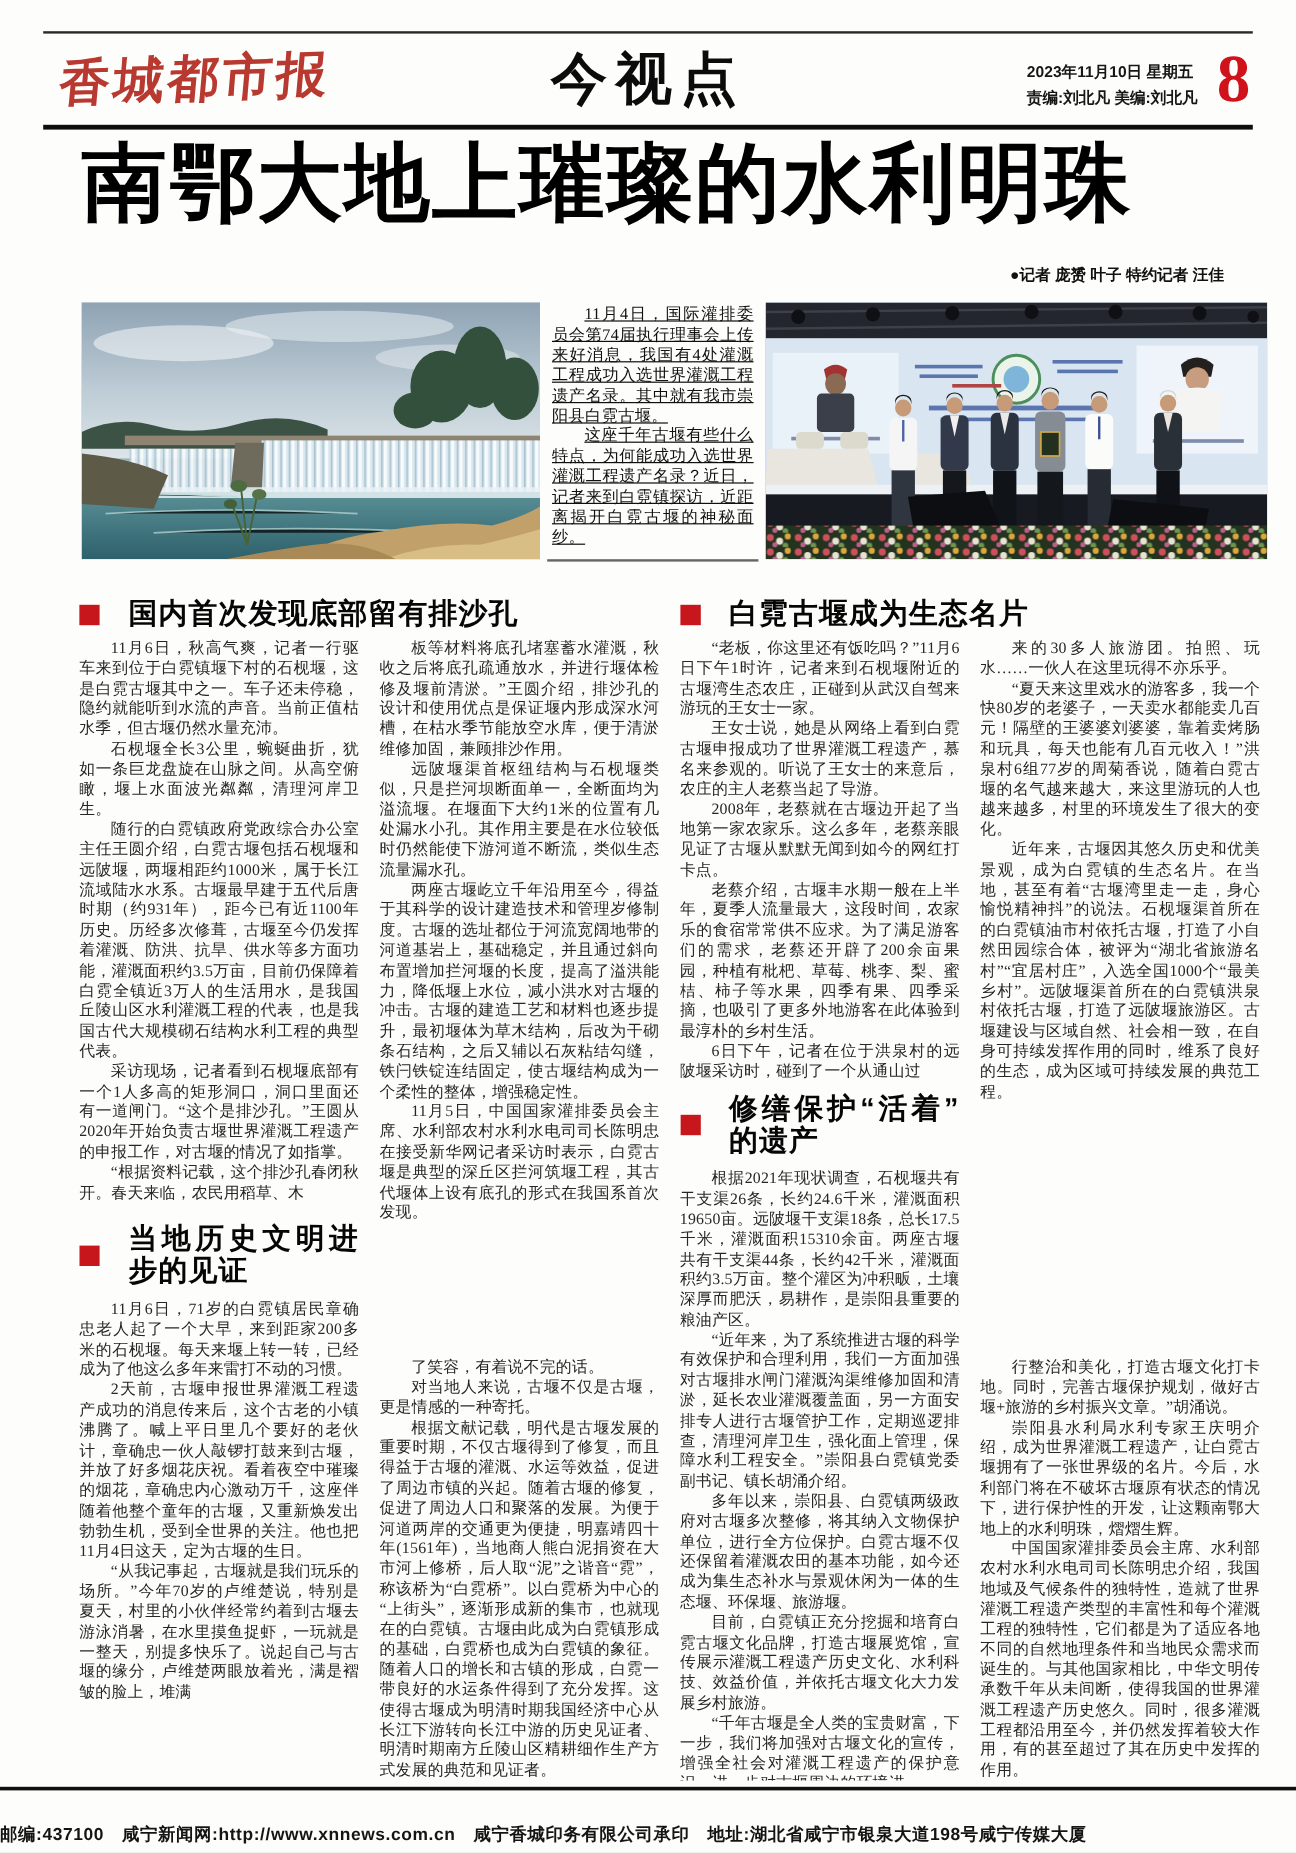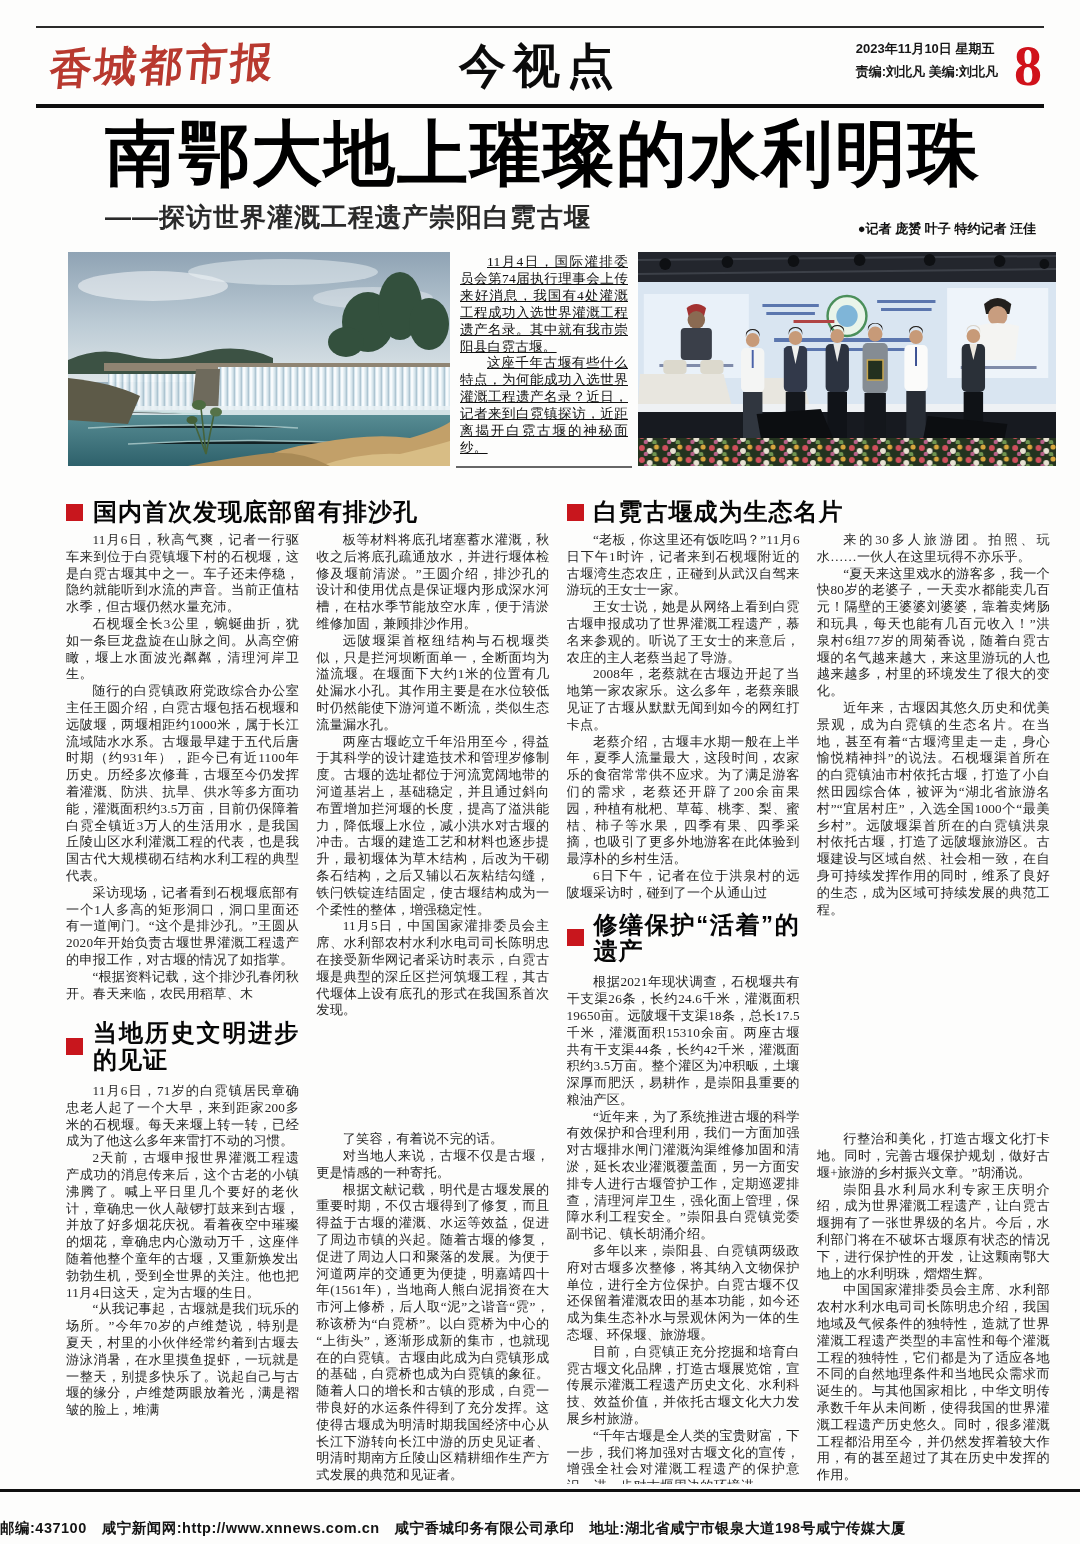--- a/index.html
+++ b/index.html
@@ -8,27 +8,27 @@
 
   
   .masthead{position:absolute;top:26px;left:36px;right:36px;height:76px;
             border-top:2px solid #2a2a2a;border-bottom:4px solid #0e0e0e;
             display:flex;align-items:center;justify-content:space-between;}
   .logo{font-size:42px;font-weight:700;color:#b8392f;letter-spacing:3px;
         transform:skewX(-7deg) rotate(-2deg);padding-left:14px;}
   .section-name{position:absolute;left:50%;transform:translateX(-50%);
         font-family:"Liberation Sans",sans-serif;font-size:47px;font-weight:900;
         color:#0b0b0b;letter-spacing:7px;}
-  .mast-right{display:flex;align-items:flex-start;gap:16px;}
+  .mast-right{display:flex;align-items:flex-end;gap:16px;}
   .mast-meta{font-family:"Liberation Sans",sans-serif;font-size:13px;font-weight:600;
         color:#161616;line-height:1.75;text-align:left;}
   .page-num{font-size:56px;font-weight:700;color:#d0121b;line-height:1;padding-right:2px;}
 
   
-  .headline-block{position:absolute;top:116px;left:68px;right:34px;margin-left:37px;}
+  .headline-block{position:absolute;top:116px;left:68px;right:50px;}
   .main-title{margin:0;font-family:"Liberation Sans",sans-serif;font-size:71px;font-weight:900;
         color:#000;letter-spacing:2px;line-height:1.06;}
   .subtitle{margin:9px 0 0 0;font-family:"Liberation Sans",sans-serif;font-size:26px;
         font-weight:600;color:#2a2a2a;letter-spacing:1px;}
   .byline{position:absolute;right:10px;top:104px;font-family:"Liberation Sans",sans-serif;
         font-size:13px;font-weight:700;color:#111;}
 
   
   .photos-row{position:absolute;top:252px;left:68px;right:24px;height:216px;display:flex;gap:6px;}
   .photo{flex:none;overflow:hidden;background:#9db3c0;}
@@ -37,21 +37,21 @@
   .photo svg{display:block;width:100%;height:100%;}
   .caption-box{flex:none;width:168px;height:206px;padding:2px 4px 6px 4px;
         border-bottom:2px solid #666;overflow:hidden;}
   .caption-box p{margin:0;font-size:13.5px;line-height:16.9px;text-indent:2em;
         color:#101010;font-weight:500;letter-spacing:0.3px;text-align:justify;text-decoration:underline;}
 
   
   .body-grid{position:absolute;top:492px;left:66px;right:30px;height:992px;
         display:grid;grid-template-columns:1fr 1fr 1fr 1fr;column-gap:17px;
         grid-template-rows:40px 1fr;overflow:hidden;}
-  .sec-head{display:flex;align-items:center;gap:10px;margin:0;
+  .sec-head{display:flex;align-items:center;gap:24px;margin:0;
         font-family:"Liberation Sans",sans-serif;font-size:24px;font-weight:800;
         color:#060606;letter-spacing:1px;line-height:1.1;}
   .head-left{grid-column:1/3;grid-row:1;}
   .head-right{grid-column:3/5;grid-row:1;}
   .red-sq{width:17px;height:17px;background:#c8161d;flex:none;display:inline-block;}
   .col{grid-row:2;display:flex;flex-direction:column;overflow:hidden;
         text-align:justify;}
   .story-part p{margin:0;text-indent:2em;font-size:13.2px;line-height:16.8px;
         color:#262626;letter-spacing:0.2px;}
   .inner-head{margin:18px 0 10px 0;font-size:24px;}
@@ -76,21 +76,20 @@
       <div class="mast-meta">
         <div>2023年11月10日 星期五</div>
         <div>责编:刘北凡 美编:刘北凡</div>
       </div>
       <div class="page-num">8</div>
     </div>
   </header>
 
   <section class="headline-block">
     <h1 class="main-title">南鄂大地上璀璨的水利明珠</h1>
-    <div class="subtitle">——探访世界灌溉工程遗产崇阳白霓古堰</div>
     <div class="byline">●记者 庞赟 叶子 特约记者 汪佳</div>
   </section>
 
   <section class="photos-row">
 
     <figure class="photo photo-left" style="margin:0;">
       <svg viewBox="0 0 382 214" preserveAspectRatio="none" role="img">
         <defs>
           <linearGradient id="lg-sky" x1="0" x2="0" y1="0" y2="1">
             <stop offset="0" stop-color="#8fa3b4"></stop>

